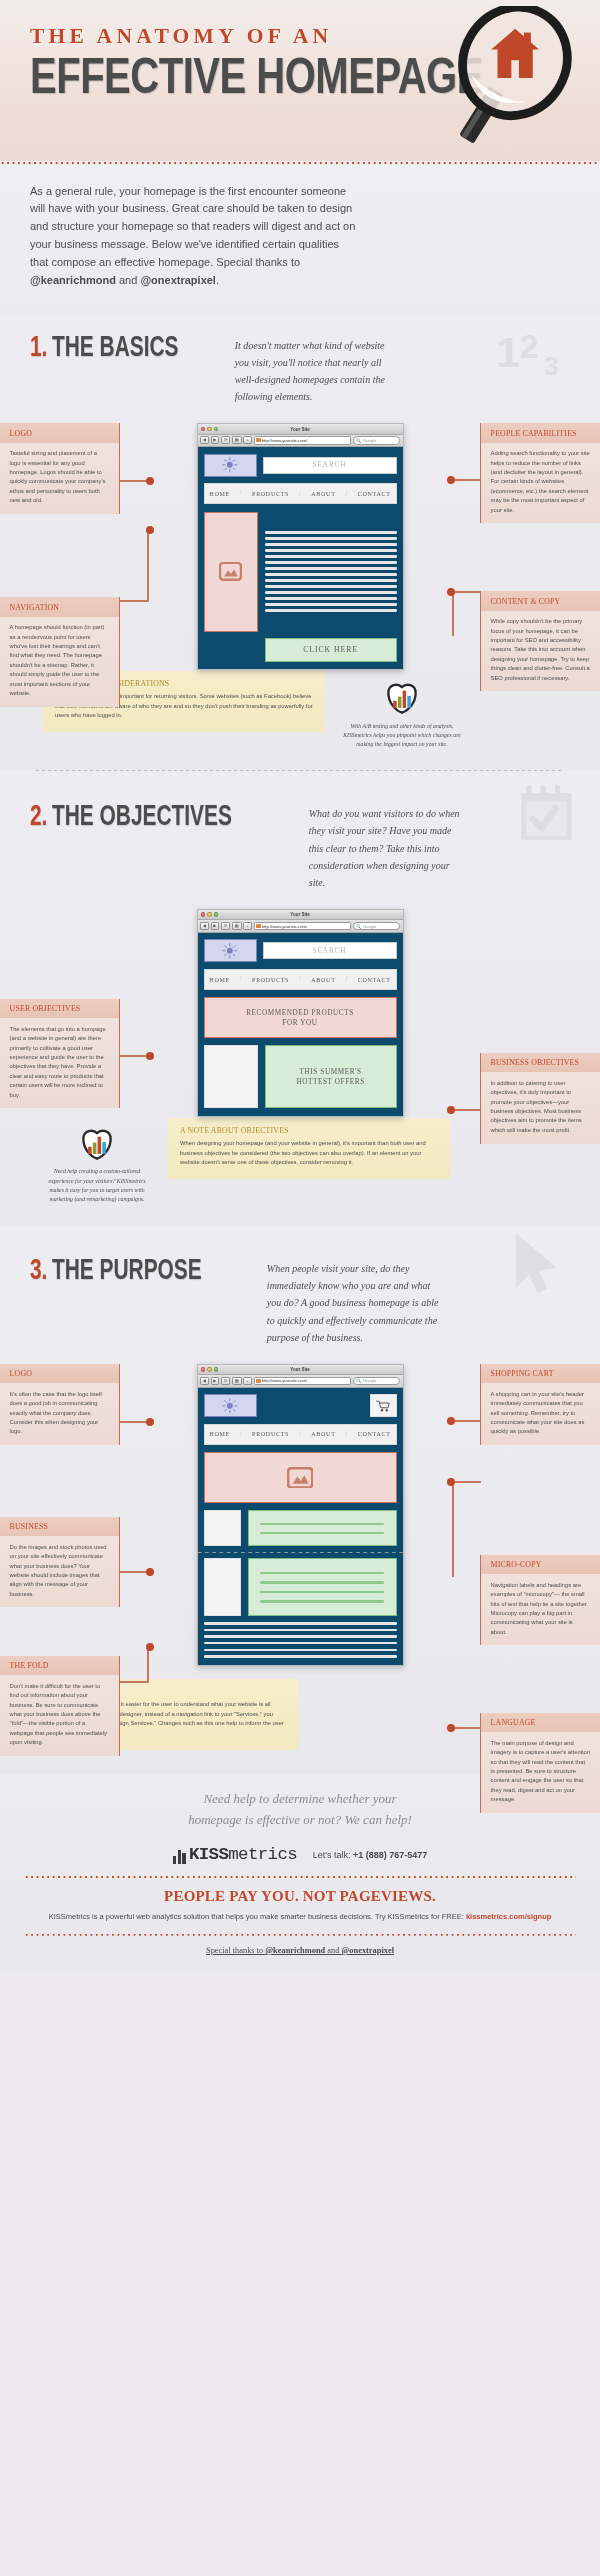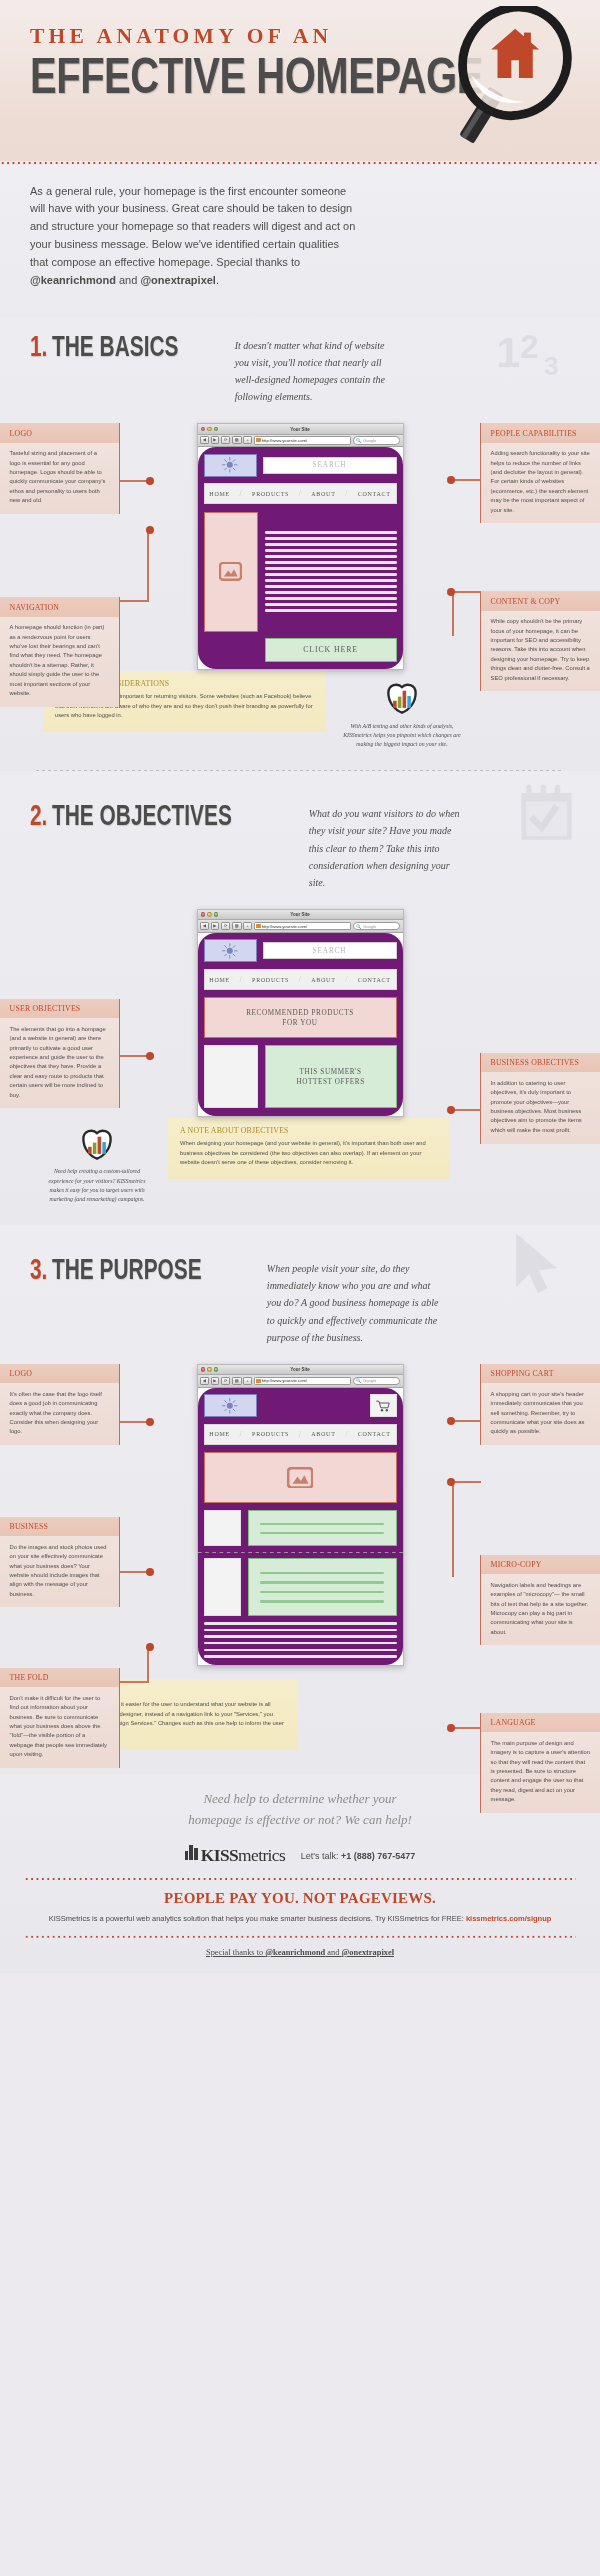--- a/index.html
+++ b/index.html
@@ -152,21 +152,21 @@
     flex: 1; height: 8.4px; background: #fff; border: 0.6px solid #9a9a9a;
     border-radius: 1.2px; display:flex; align-items:center; padding-left:1.2px; gap:1.2px;
     font-size: 4.2px; color: #333; overflow:hidden; white-space:nowrap;
   }
   .favicon { width: 4.8px; height: 4.2px; background: #d98d3f; border-radius: 0.6px; flex:none; }
   .searchbox {
     width: 47px; height: 8.4px; background: #fff; border: 0.6px solid #9a9a9a;
     border-radius: 4.2px; display:flex; align-items:center; padding-left:1.8px; gap:1.8px;
     font-size: 4.2px; color: #999;
   }
-  .viewport { background: #701a75; padding: 6.6px 6px 7.2px 6px; border-radius: 18px; }
+  .viewport { background: #0c4a6e; padding: 6.6px 6px 7.2px 6px; }
 
   .mk-logo {
     width: 53px; height: 23px;
     background: #d3d6ef; border: 0.6px solid #7b82c2;
     display: flex; align-items: center; justify-content: center;
   }
   .mk-search {
     height: 17px; background: #fff; border: 0.6px solid #cfcfcf;
     display: flex; align-items: center; justify-content: center;
     font-family: "Liberation Serif", serif; font-size: 7.2px; color: #b6b6b6;
@@ -239,21 +239,21 @@
     background-size: 6px 0.6px;
   }
 
   
   .footer { background: linear-gradient(180deg,#ecebef,#e8e7ec); padding: 0 0 15.6px 0; text-align:center; }
   .hand {
     font-family: "Liberation Serif", serif; font-style: italic;
     font-size: 13px; color: #8c8c8c; line-height:1.6; padding: 15.6px 0 10.8px;
   }
   .brandrow { display:flex; align-items:center; justify-content:center; gap: 15.6px; padding: 3.6px 0 8.4px;}
-  .kisslogo { display:flex; align-items:flex-start; font-family:Liberation Serif, serif; }
+  .kisslogo { display:flex; align-items:flex-end; font-family:Liberation Mono, monospace; }
   .kisslogo .mark { display:flex; align-items:flex-end; gap:1.2px; margin-right:3px; }
   .kisslogo .mark i { display:block; width:3.6px; background:#3b3b3b; }
   .kisslogo .txt { font-size: 17.4px; font-weight: bold; color:#333; letter-spacing:-0.6px;}
   .kisslogo .txt span { font-weight: normal; }
   .talk { font-size: 9px; color: #4a4a4a; }
   .talk b { font-weight: bold; }
   .ppy {
     font-family: "Liberation Serif", serif; font-weight: bold;
     font-size: 15px; color: #c0482a; letter-spacing: 0.2px; padding: 9.6px 0 6px;
   }
@@ -577,21 +577,21 @@
 
     <div class="mock-wrap" style="padding-bottom:4.8px;">
       <div class="callout left" style="top:0">
         <div class="co-head">LOGO</div>
         <div class="co-body">It's often the case that the logo itself does a good job in communicating exactly what the company does. Consider this when designing your logo.</div>
       </div>
       <div class="callout left" style="top:153px">
         <div class="co-head">BUSINESS</div>
         <div class="co-body">Do the images and stock photos used on your site effectively communicate what your business does? Your website should include images that align with the message of your business.</div>
       </div>
-      <div class="callout left" style="top:304px">
+      <div class="callout left" style="top:292px">
         <div class="co-head">THE FOLD</div>
         <div class="co-body">Don't make it difficult for the user to find out information about your business. Be sure to communicate what your business does above the "fold"—the visible portion of a webpage that people see immediately upon visiting.</div>
       </div>
 
       <div class="callout right" style="top:0">
         <div class="co-head">SHOPPING CART</div>
         <div class="co-body">A shopping cart in your site's header immediately communicates that you sell something. Remember, try to communicate what your site does as quickly as possible.</div>
       </div>
       <div class="callout right" style="top:191px">
         <div class="co-head">MICRO-COPY</div>

